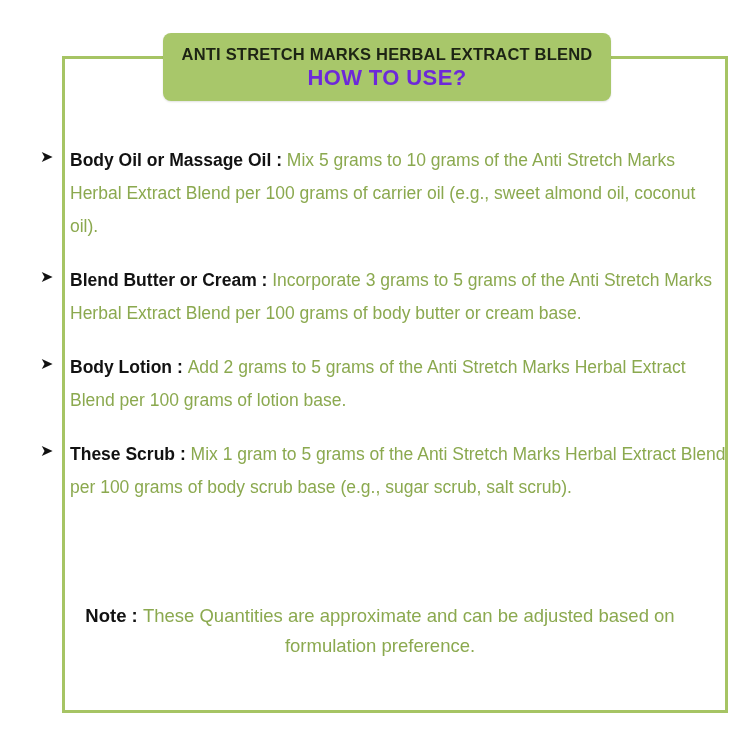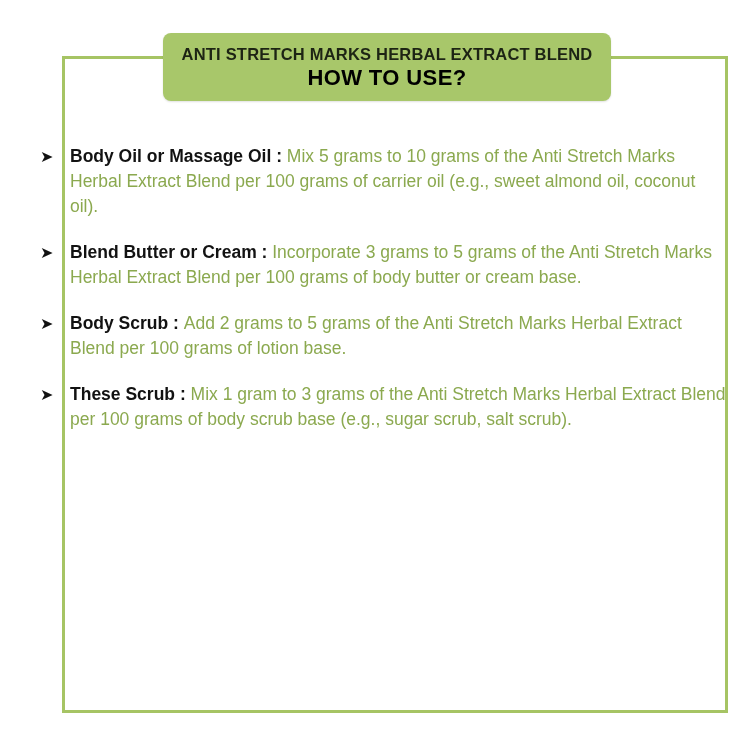--- a/index.html
+++ b/index.html
@@ -27,21 +27,21 @@
     display:flex;flex-direction:column;
     align-items:center;justify-content:center;
     z-index:2;
     box-shadow:0 1px 2px rgba(0,0,0,0.12);
   }
   .badge-line1{
     font-size:16.5px;font-weight:700;color:#1d2414;
     letter-spacing:0.2px;line-height:22px;white-space:nowrap;
   }
   .badge-line2{
-    font-size:22px;font-weight:700;color:#000000;
+    font-size:22px;font-weight:700;color:#6d28d9;
     letter-spacing:0.4px;line-height:26px;
   }
   .content{
     position:absolute;
     left:40px;top:144px;
     width:688px;
     z-index:1;
   }
   .bullet-item{
     display:flex;
@@ -50,21 +50,21 @@
   }
   .bullet-arrow{
     flex:0 0 30px;
     font-size:16px;
     line-height:25px;
     color:#111111;
   }
   .bullet-text{
     flex:1;
     font-size:17.5px;
-    line-height:25px;
+    line-height:33px;
   }
   .bullet-label{
     font-weight:700;
     color:#121212;
   }
   .bullet-desc{
     color:#8ba94f;
   }
   .note{
     position:absolute;
@@ -102,24 +102,27 @@
       <span class="bullet-text"><span class="bullet-label">Body Oil or Massage Oil : </span><span class="bullet-desc">Mix 5 grams to 10 grams of the Anti Stretch Marks Herbal Extract Blend per 100 grams of carrier oil (e.g., sweet almond oil, coconut oil).</span></span>
     </div>
 
     <div class="bullet-item">
       <span class="bullet-arrow">➤</span>
       <span class="bullet-text"><span class="bullet-label">Blend Butter or Cream : </span><span class="bullet-desc">Incorporate 3 grams to 5 grams of the Anti Stretch Marks Herbal Extract Blend per 100 grams of body butter or cream base.</span></span>
     </div>
 
     <div class="bullet-item">
       <span class="bullet-arrow">➤</span>
-      <span class="bullet-text"><span class="bullet-label">Body Scrub : </span><span class="bullet-desc">Add 2 grams to 5 grams of the Anti Stretch Marks Herbal Extract Blend per 100 grams of lotion base.</span></span>
+      <span class="bullet-text"><span class="bullet-label">Body Lotion : </span><span class="bullet-desc">Add 2 grams to 5 grams of the Anti Stretch Marks Herbal Extract Blend per 100 grams of lotion base.</span></span>
     </div>
 
     <div class="bullet-item">
       <span class="bullet-arrow">➤</span>
-      <span class="bullet-text"><span class="bullet-label">These Scrub : </span><span class="bullet-desc">Mix 1 gram to 3 grams of the Anti Stretch Marks Herbal Extract Blend per 100 grams of body scrub base (e.g., sugar scrub, salt scrub).</span></span>
+      <span class="bullet-text"><span class="bullet-label">These Scrub : </span><span class="bullet-desc">Mix 1 gram to 5 grams of the Anti Stretch Marks Herbal Extract Blend per 100 grams of body scrub base (e.g., sugar scrub, salt scrub).</span></span>
     </div>
 
   </div>
 
+  <div class="note">
+    <span class="note-label">Note : </span><span class="note-text">These Quantities are approximate and can be adjusted based on formulation preference.</span>
+  </div>
 
 </div>
 
 </body></html>

